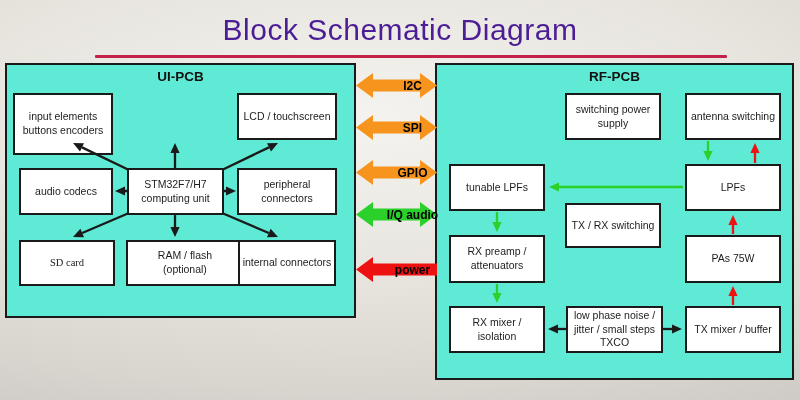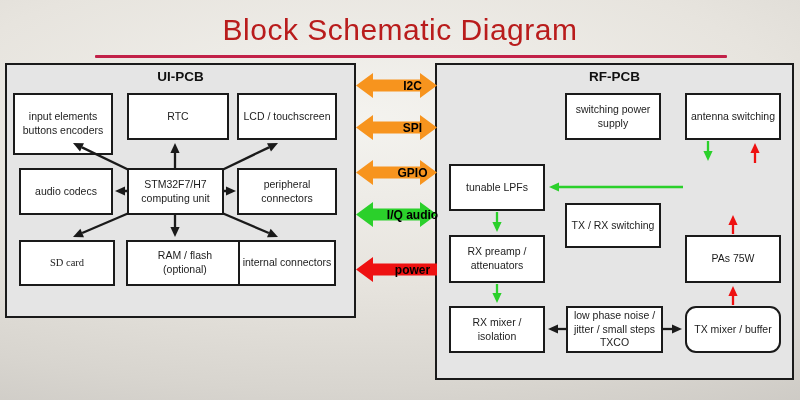--- a/index.html
+++ b/index.html
@@ -3,24 +3,24 @@
 <meta charset="utf-8">
 <style>
   html,body{margin:0;padding:0;}
   body{
     width:800px;height:400px;position:relative;overflow:hidden;
     font-family:"Liberation Sans", sans-serif;
     background:radial-gradient(ellipse 120% 90% at 45% 30%, #F4F3EF 0%, #E7E4DE 45%, #D8D5CF 75%, #C8C5C0 100%);
   }
   .title{
     position:absolute;left:0;top:13px;width:800px;text-align:center;
-    font-size:30px;font-weight:400;color:#b91c1c;letter-spacing:.5px;
+    font-size:30px;font-weight:400;color:#4c1d95;letter-spacing:.5px;
   }
   .accent-line{position:absolute;left:95px;top:55px;width:632px;height:3px;border-radius:1px;}
-  .pcb{position:absolute;background:#e5e5e5;border:2px solid #1a1a1a;box-sizing:border-box;padding-left:41px;}
+  .pcb{position:absolute;background:#5eead4;border:2px solid #1a1a1a;box-sizing:border-box;padding-left:41px;}
   #ui-pcb{left:5px;top:63px;width:351px;height:255px;}
   #rf-pcb{left:435px;top:63px;width:359px;height:317px;}
   .pcb-title{position:absolute;left:0;top:4px;width:100%;text-align:center;
     font-size:13.5px;font-weight:bold;color:#111;}
   .box{
     position:absolute;background:#fff;border:2px solid #1a1a1a;box-sizing:border-box;
     display:flex;align-items:center;justify-content:center;text-align:center;
     font-size:10.5px;line-height:1.3;color:#1c1c1c;white-space:pre-line;padding:2px;
   }
   .arrow-layer{position:absolute;left:0;top:0;pointer-events:none;}
@@ -37,42 +37,41 @@
   
   .rb0{left:128px;top:28px;width:96px;height:47px;}
   .rb1{left:248px;top:28px;width:96px;height:47px;}
   .rb2{left:12px;top:99px;width:96px;height:47px;}
   .rb3{left:248px;top:99px;width:96px;height:47px;}
   .rb4{left:128px;top:138px;width:96px;height:45px;}
   .rb5{left:12px;top:170px;width:96px;height:48px;}
   .rb6{left:248px;top:170px;width:96px;height:48px;}
   .rb7{left:12px;top:241px;width:96px;height:47px;}
   .rb8{left:129px;top:241px;width:97px;height:47px;}
-  .rb9{left:248px;top:241px;width:96px;height:47px;border-radius:11px;}
+  .rb9{left:248px;top:241px;width:96px;height:47px;}
   
   .bus{position:absolute;left:356px;width:81px;height:27px;}
   .bus svg{position:absolute;left:0;top:0;}
   .bus .bus-label{
     position:absolute;left:0;top:0;width:100%;height:100%;
     display:flex;align-items:center;justify-content:center;
     font-size:12px;font-weight:bold;color:#000;padding-left:16px;
   }
   #bus-0{top:72px;} #bus-1{top:114px;} #bus-2{top:159px;} #bus-3{top:201px;} #bus-4{top:256px;}
 </style>
 </head>
 <body>
 
 <div class="title">Block Schematic Diagram</div>
 <div class="accent-line" id="accent-line" style="background: rgb(194, 33, 72);"></div>
 
 <div class="pcb" id="ui-pcb">
   <div class="pcb-title">UI-PCB</div>
   <div class="box ub0">input elements
 buttons encoders</div>
-  <div class="box ub1">RTC</div>
   <div class="box ub2">LCD / touchscreen</div>
   <div class="box ub3">audio codecs</div>
   <div class="box ub4">STM32F7/H7
 computing unit</div>
   <div class="box ub5">peripheral
 connectors</div>
   <div class="box ub6">SD card</div>
   <div class="box ub7">RAM / flash
 (optional)</div>
   <div class="box ub8">internal connectors</div>
@@ -95,20 +94,21 @@
       <polygon points="271,172 259.99652092635523,172.2888741522914 263.6205784732836,163.83273987612526" fill="#1A1A1A"></polygon>
     </svg>
 </div>
 
 <div class="pcb" id="rf-pcb">
   <div class="pcb-title">RF-PCB</div>
   <div class="box rb0">switching power
 supply</div>
   <div class="box rb1">antenna switching</div>
   <div class="box rb2">tunable LPFs</div>
+  <div class="box rb3">LPFs</div>
   <div class="box rb4">TX / RX switching</div>
   <div class="box rb5">RX preamp /
 attenuators</div>
   <div class="box rb6">PAs 75W</div>
   <div class="box rb7">RX mixer / isolation</div>
   <div class="box rb8">low phase noise /
 jitter / small steps
 TXCO</div>
   <div class="box rb9">TX mixer / buffer</div>
   <svg class="arrow-layer" id="rf-arrows" width="355" height="313" viewBox="0 0 355 313">

